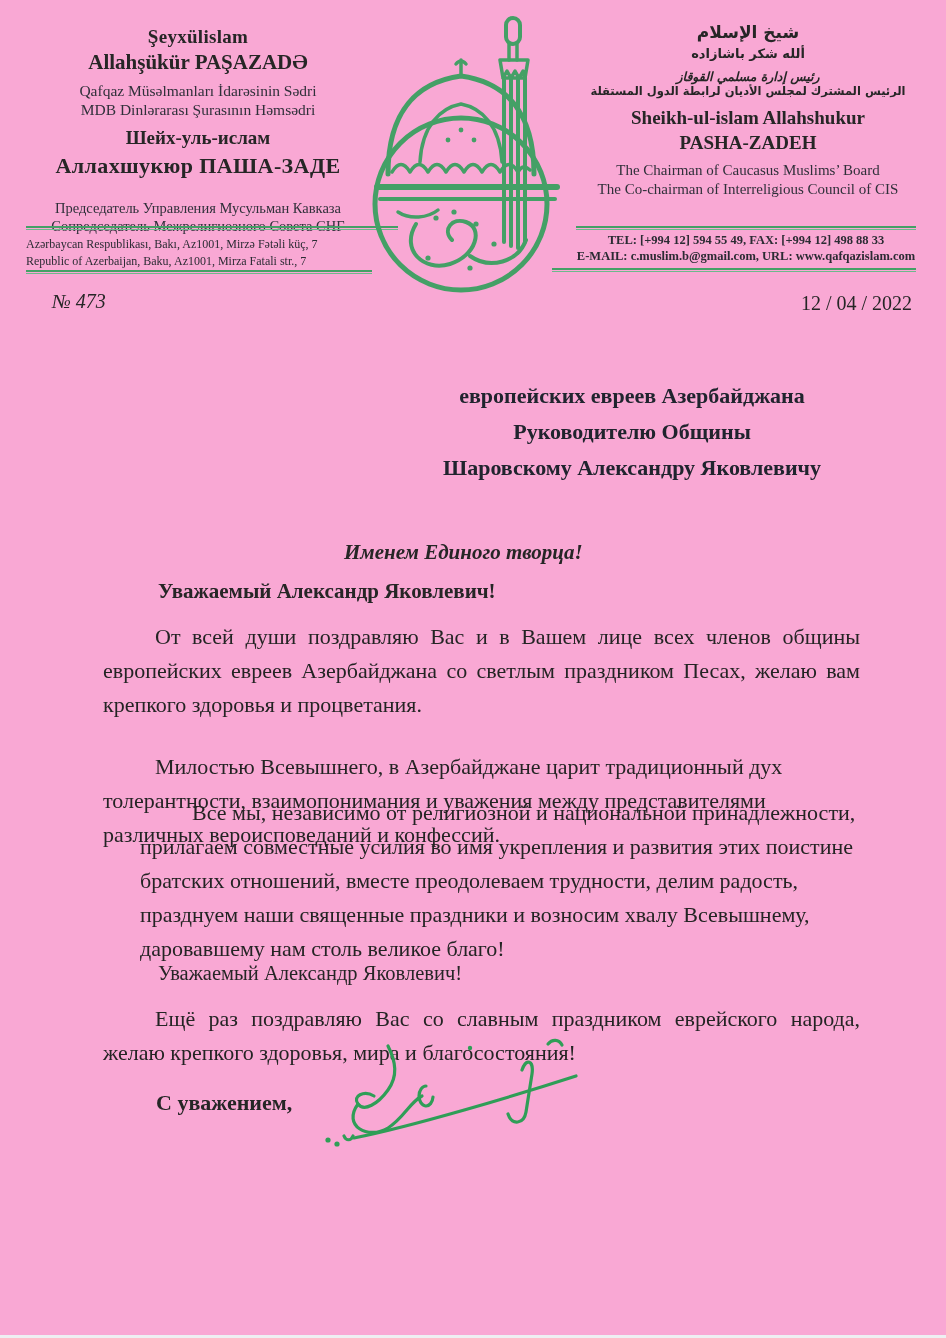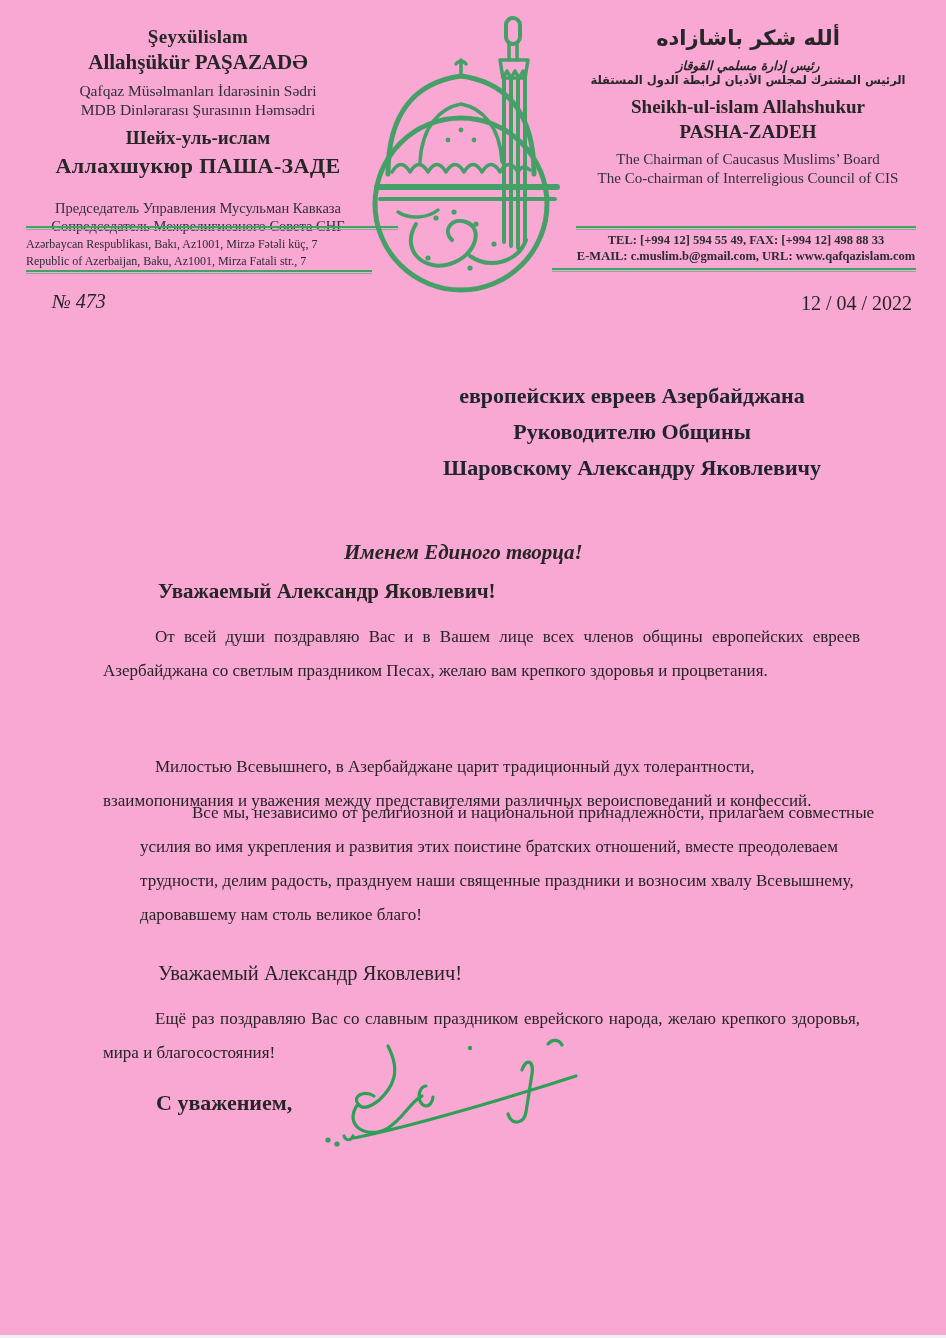--- a/index.html
+++ b/index.html
@@ -16,42 +16,42 @@
   .hdr-right { left:570px; top:22px; width:356px; text-align:center; }
 
   .az-title   { font-size:19px; font-weight:bold; letter-spacing:.3px; }
   .az-name    { font-size:21px; font-weight:bold; margin-top:2px; }
   .az-role    { font-size:15.5px; line-height:19px; margin-top:6px; color:#30303a; }
   .ru-title   { font-size:19px; font-weight:bold; margin-top:8px; }
   .ru-name    { font-size:22px; font-weight:bold; margin-top:4px; letter-spacing:.4px; }
   .ru-role    { font-size:14.5px; line-height:18px; margin-top:20px; color:#30303a; }
 
   .ar-line1 { font-family:"DejaVu Sans", sans-serif; font-size:17px; font-weight:bold; direction:rtl; }
-  .ar-line2 { font-family:"DejaVu Sans", sans-serif; font-size:21px; font-weight:bold; direction:rtl; margin-top:4px; }
+  .ar-line2 { font-family:"DejaVu Sans", sans-serif; font-size:13px; font-weight:bold; direction:rtl; margin-top:4px; }
   .ar-line3 { font-family:"DejaVu Sans", sans-serif; font-size:12.5px; font-weight:bold; direction:rtl; margin-top:8px;font-style:italic; }
   .ar-line4 { font-family:"DejaVu Sans", sans-serif; font-size:11.5px; font-weight:bold; direction:rtl; }
   .en-name  { font-size:19px; font-weight:bold; line-height:25px; margin-top:7px; }
   .en-role  { font-size:15px; line-height:19px; margin-top:6px; color:#30303a; }
 
   .rule { height:4px; border-top:2px solid #44a066; border-bottom:1px solid #6db98c; }
   .address-block { left:26px; top:236px; width:350px; text-align:left; }
   .address-line  { font-size:12px; line-height:17px; color:#2b2b33; }
   .contact-block { left:574px; top:232px; width:344px; text-align:center; }
   .contact-line  { font-size:12.5px; line-height:16px; font-weight:bold; color:#2b2b33; }
 
   
   .doc-number { left:52px;  top:290px; font-size:20px; font-style:italic; }
   .doc-date   { left:700px; top:292px; width:212px; font-size:20px; text-align:right; }
 
   
   .addressee { left:382px; top:378px; width:500px; text-align:center;
                font-size:22px; font-weight:bold; line-height:36px; color:#20242e; }
   .invocation { left:344px; top:540px; font-size:21px; font-weight:bold; font-style:italic; }
   .salutation1 { left:158px; top:579px; font-size:21px; font-weight:bold; }
-  .para { left:103px; width:757px; font-size:17px; line-height:34px; text-indent:52px; color:#242424;font-family:Liberation Serif, serif; }
+  .para { left:103px; width:757px; font-size:22px; line-height:34px; text-indent:52px; color:#242424;font-family:Liberation Serif, serif; }
   .p1 { top:620px; text-align:justify; }
   .p2 { top:714px;margin-top:36px; }
   .p3 { top:796px;margin-left:37px; }
   .salutation2 { left:158px; top:962px; font-size:20.5px; }
   .p4 { top:1002px; text-align:justify; }
   .signoff { left:156px; top:1090px; font-size:22px; font-weight:bold; }
 
   .logo-box { left:358px; top:12px; width:232px; height:288px; }
   .sig-box  { left:318px; top:1032px; width:270px; height:120px; }
 
@@ -78,20 +78,21 @@
   </div>
 
   <div class="abs rule" style="left:26px; top:226px; width:372px;"></div>
   <div class="abs address-block">
     <div class="address-line">Azərbaycan Respublikası, Bakı, Az1001, Mirzə Fətəli küç, 7</div>
     <div class="address-line">Republic of Azerbaijan, Baku, Az1001, Mirza Fatali str., 7</div>
   </div>
   <div class="abs rule" style="left:26px; top:270px; width:346px;"></div>
 
   <div class="abs hdr-right">
+    <div class="ar-line1">شيخ الإسلام</div>
     <div class="ar-line2">ألله شكر باشازاده</div>
     <div class="ar-line3">رئيس إدارة مسلمي القوقاز</div>
     <div class="ar-line4">الرئيس المشترك لمجلس الأديان لرابطة الدول المستقلة</div>
     <div class="en-name">
       <div>Sheikh-ul-islam Allahshukur</div>
       <div>PASHA-ZADEH</div>
     </div>
     <div class="en-role">
       <div>The Chairman of Caucasus Muslims’ Board</div>
       <div>The Co-chairman of Interreligious Council of CIS</div>

